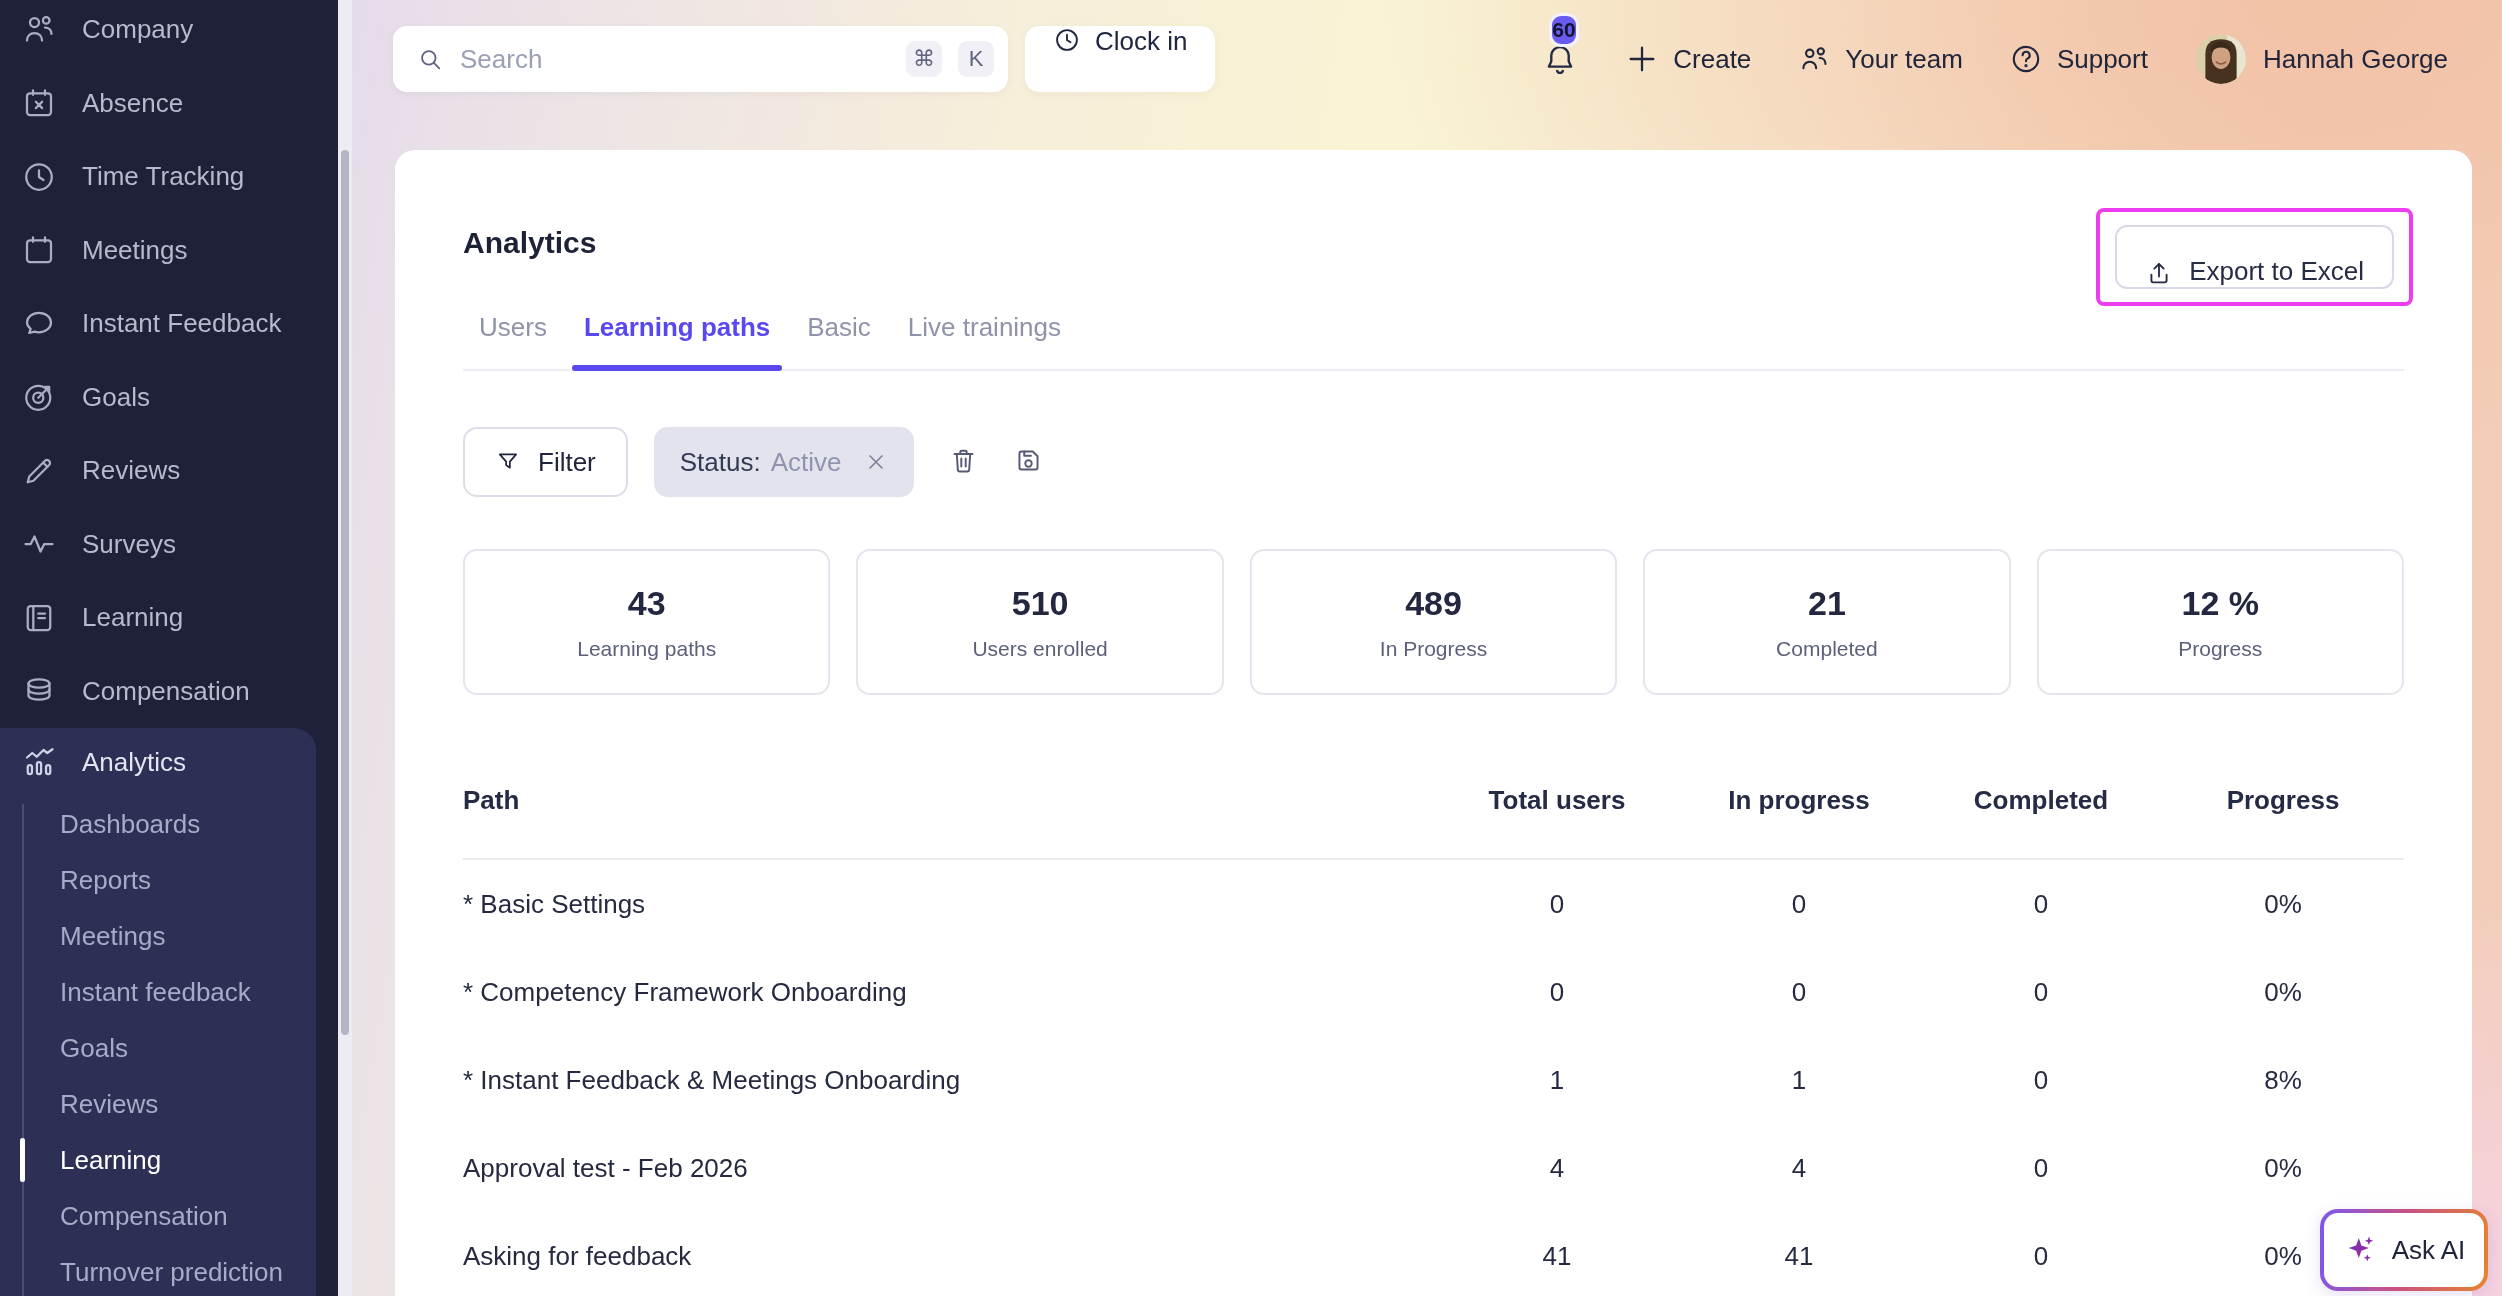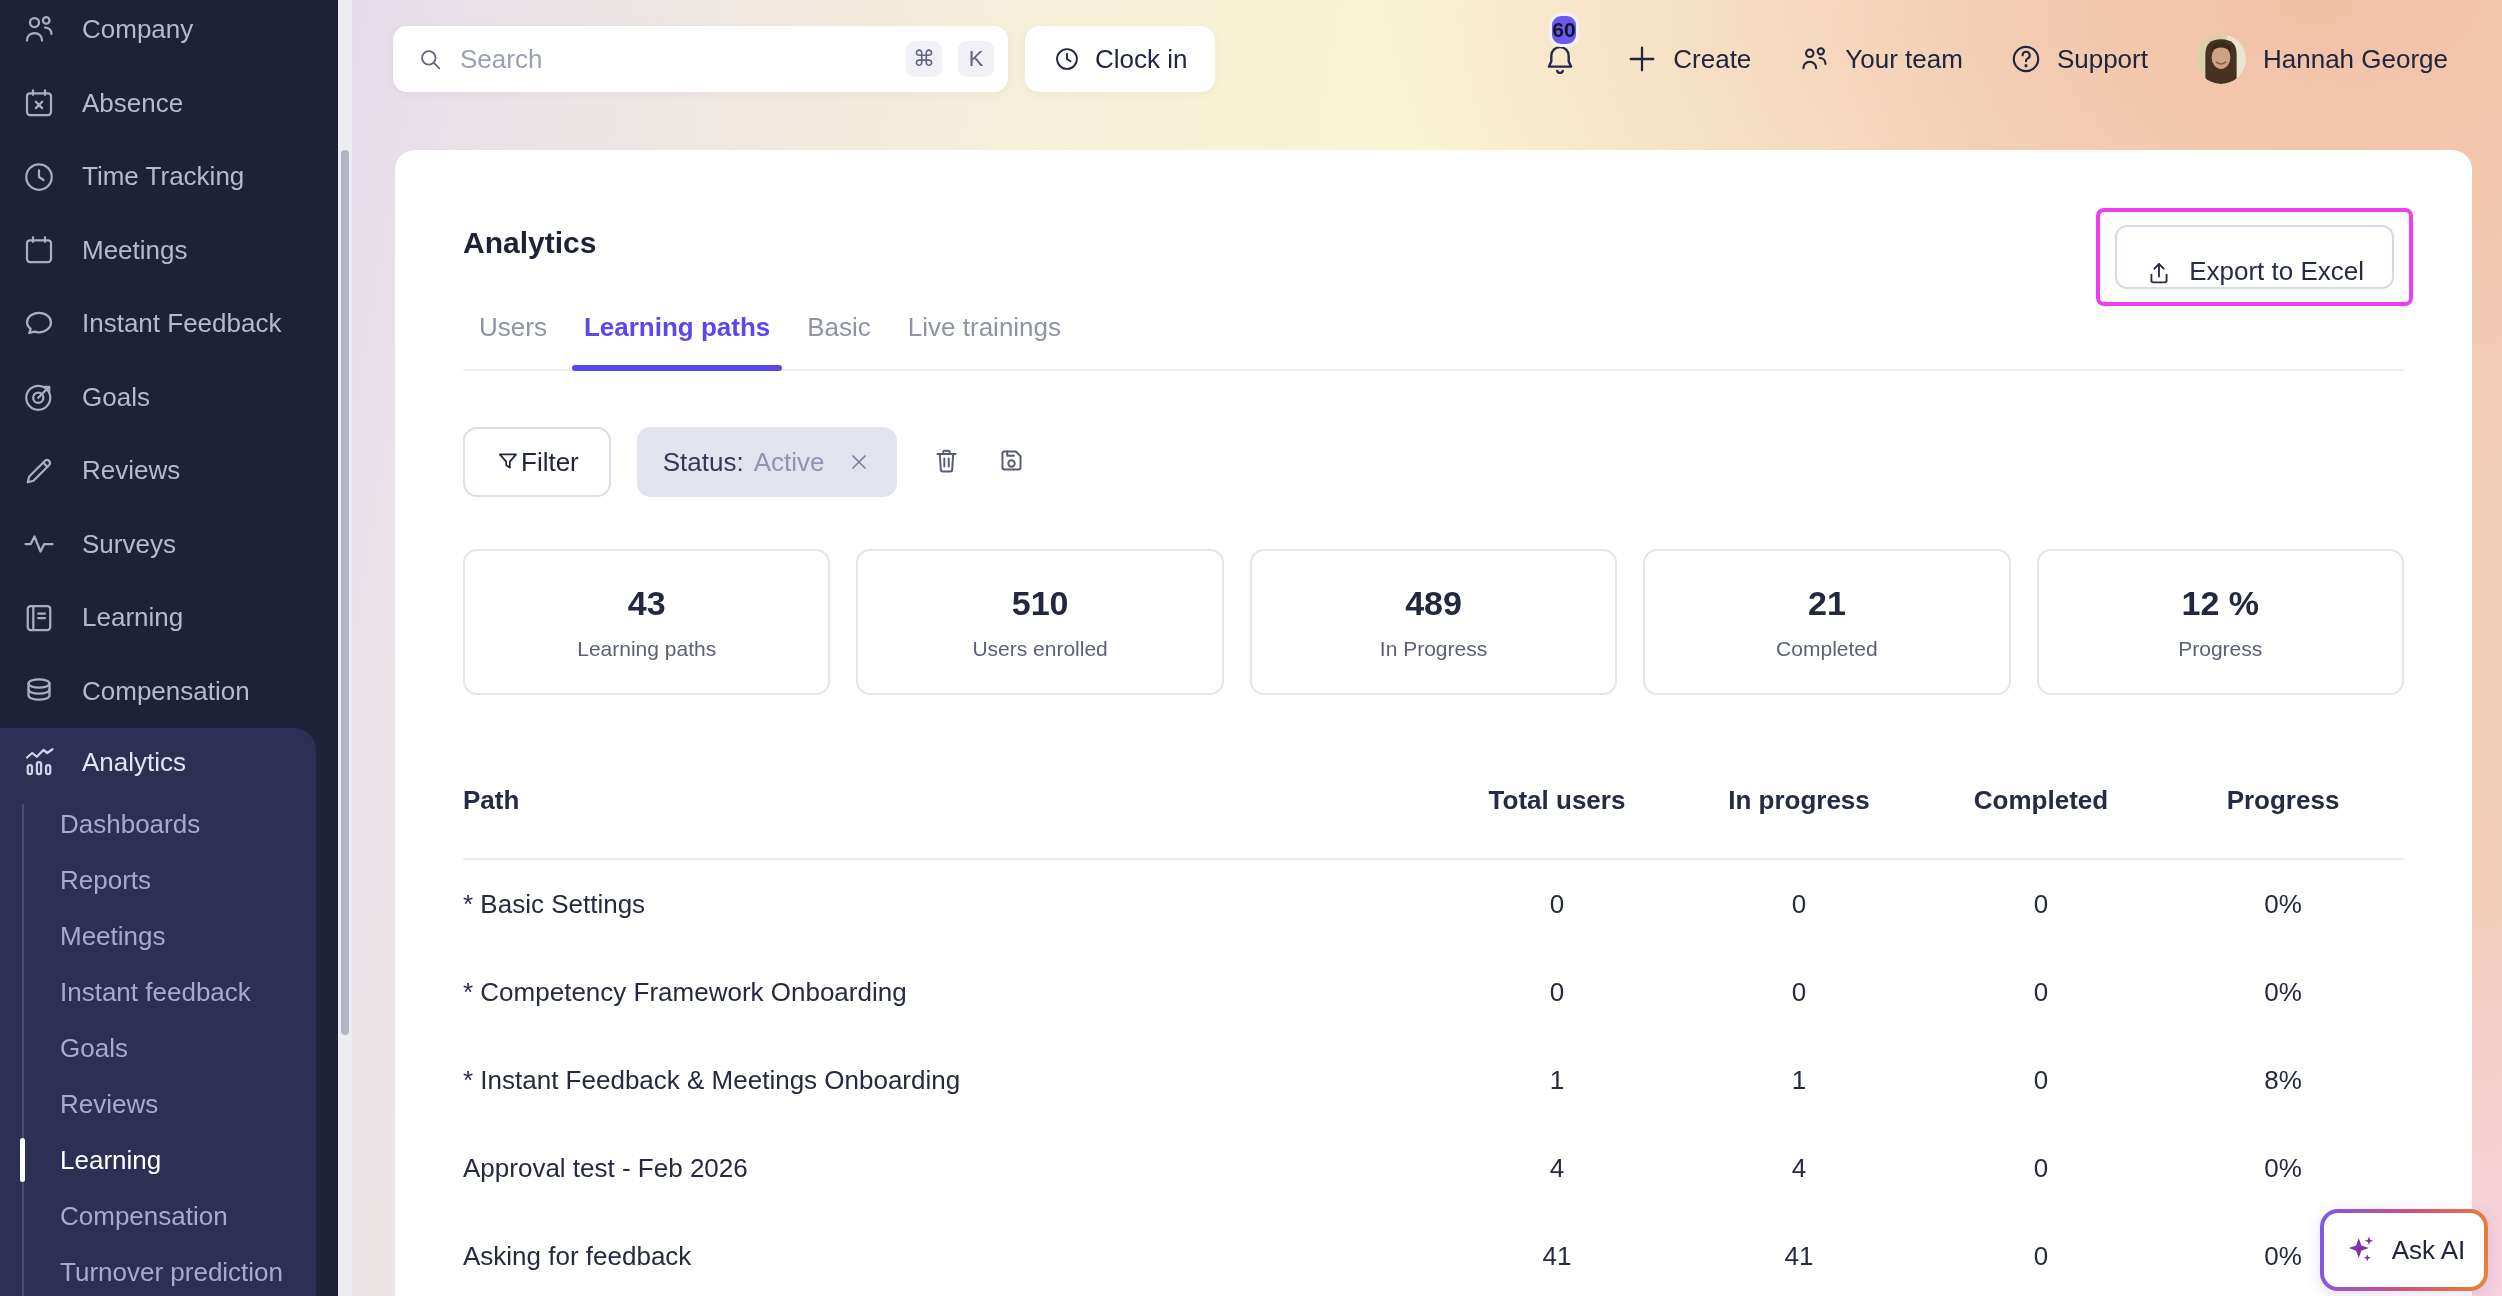--- a/index.html
+++ b/index.html
@@ -42,21 +42,21 @@
   .searchbox { width:615px; height:66px; background:#ffffff; border-radius:14px;
     display:flex; align-items:center; padding:0 14px 0 24px; gap:16px;
     box-shadow:0 2px 8px rgba(40,40,80,.05); }
   .searchbox svg { width:27px; height:27px; color:#60647e; flex:0 0 27px; }
   .searchbox input { flex:1; border:none; outline:none; font-size:26px; color:#2a2f48;
     font-family:inherit; background:transparent; }
   .searchbox input::placeholder { color:#9ba0b6; }
   .kbd { width:36px; height:36px; background:#f0f0f6; border-radius:9px; color:#60647e;
     font-size:22px; display:flex; align-items:center; justify-content:center; }
   .clockin { margin-left:17px; height:66px; background:#ffffff; border:none; border-radius:14px;
-    display:flex; align-items:center; gap:14px; padding:0 28px; font-size:26px; color:#20263f;
+    display:flex; align-items:flex-start; gap:14px; padding:0 28px; font-size:26px; color:#20263f;
     font-family:inherit; cursor:pointer; box-shadow:0 2px 8px rgba(40,40,80,.05); }
   .clockin svg { width:28px; height:28px; color:#20263f; }
   .tb-spacer { flex:1; }
   .bellwrap { position:relative; width:38px; height:38px; cursor:pointer; }
   .bellwrap svg { width:38px; height:38px; color:#242a44; }
   .badge { position:absolute; top:-27px; left:8px; background:#6a5af0; color:#0f172a;
     border:3px solid rgba(255,255,255,.92); border-radius:12px; padding:2px 0;
     font-size:21px; font-weight:bold; }
   .tb-item { margin-left:46px; display:flex; align-items:center; gap:14px; font-size:26px;
     color:#20253c; cursor:pointer; white-space:nowrap; }
@@ -78,21 +78,21 @@
   .export-btn svg { width:28px; height:28px; color:#272c45; }
 
   .tabs { margin-top:52px; display:flex; gap:37px; padding-left:16px;
     border-bottom:2px solid #edeef4; }
   .tab { position:relative; padding-bottom:26px; font-size:26px; color:#8f93a9; cursor:pointer; }
   .tab.active { color:#5948f0; font-weight:bold; }
   .tab.active::after { content:""; position:absolute; left:-12px; right:-12px; bottom:-2px;
     height:6px; background:#5948f0; border-radius:3px; }
 
   .filter-row { margin-top:56px; display:flex; align-items:center; height:70px; }
-  .filter-btn { display:flex; align-items:center; height:70px; padding:0 30px;
+  .filter-btn { display:flex; align-items:center; gap:17px; height:70px; padding:0 30px;
     background:#ffffff; border:2px solid #dcdfe9; border-radius:14px; font-size:26px;
     color:#20253c; font-family:inherit; cursor:pointer; }
   .filter-btn svg { width:26px; height:26px; color:#20253c; }
   .chip { margin-left:26px; display:flex; align-items:center; height:70px; padding:8px 26px;
     background:#e3e3ee; border-radius:14px; font-size:26px; color:#343954; gap:10px; cursor:pointer; }
   .chip .chip-val { color:#9094b0; }
   .chip svg { width:24px; height:24px; color:#7d819c; margin-left:12px; cursor:pointer; }
   .icon-btn { background:none; border:none; margin-left:34px; cursor:pointer; padding:0; }
   .icon-btn svg { width:31px; height:31px; color:#565a75; }
 

